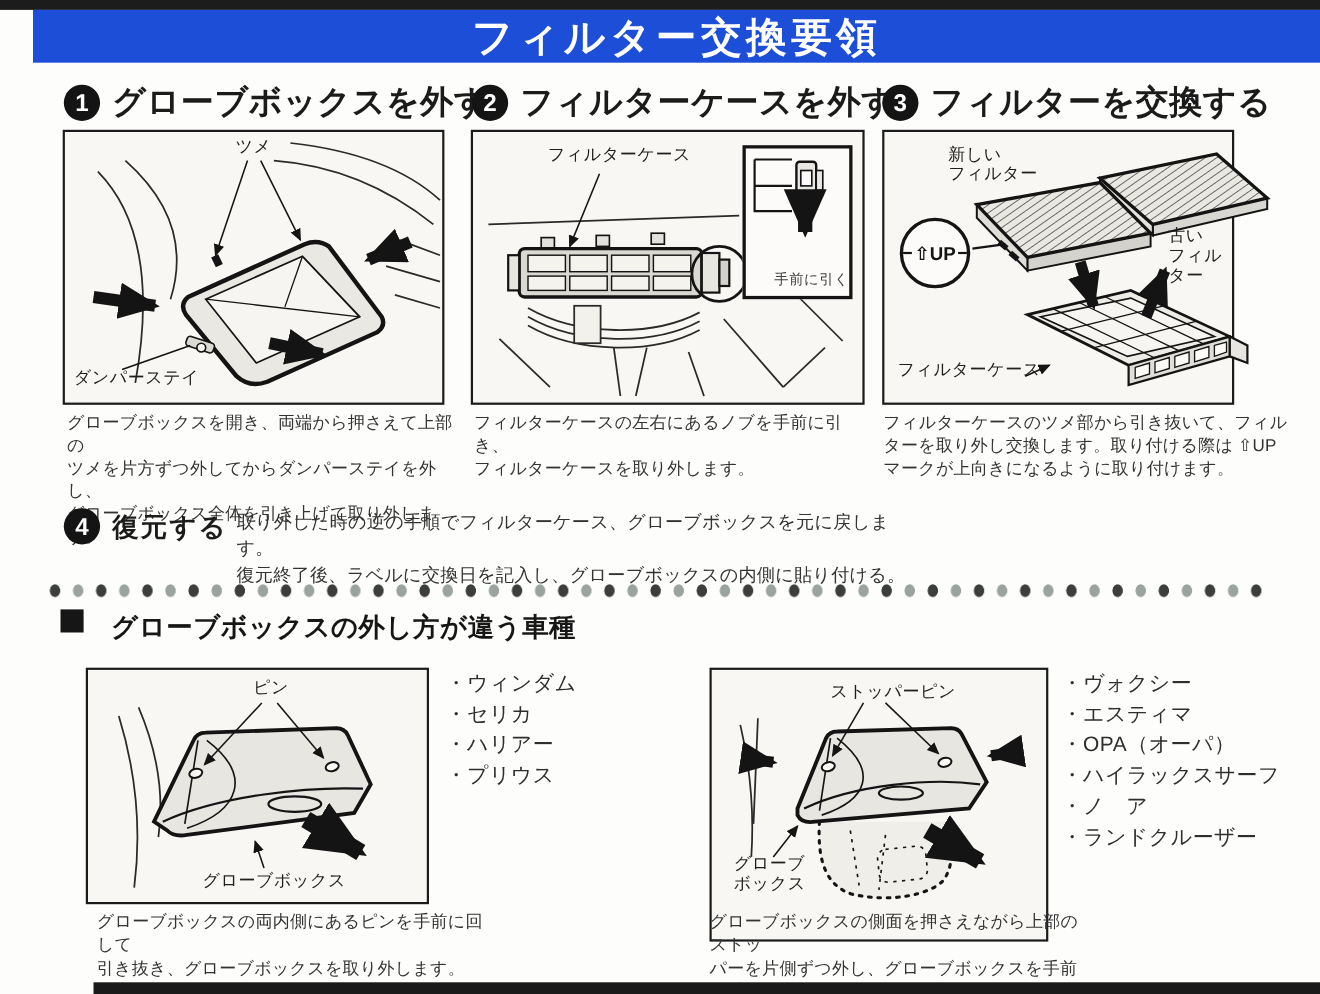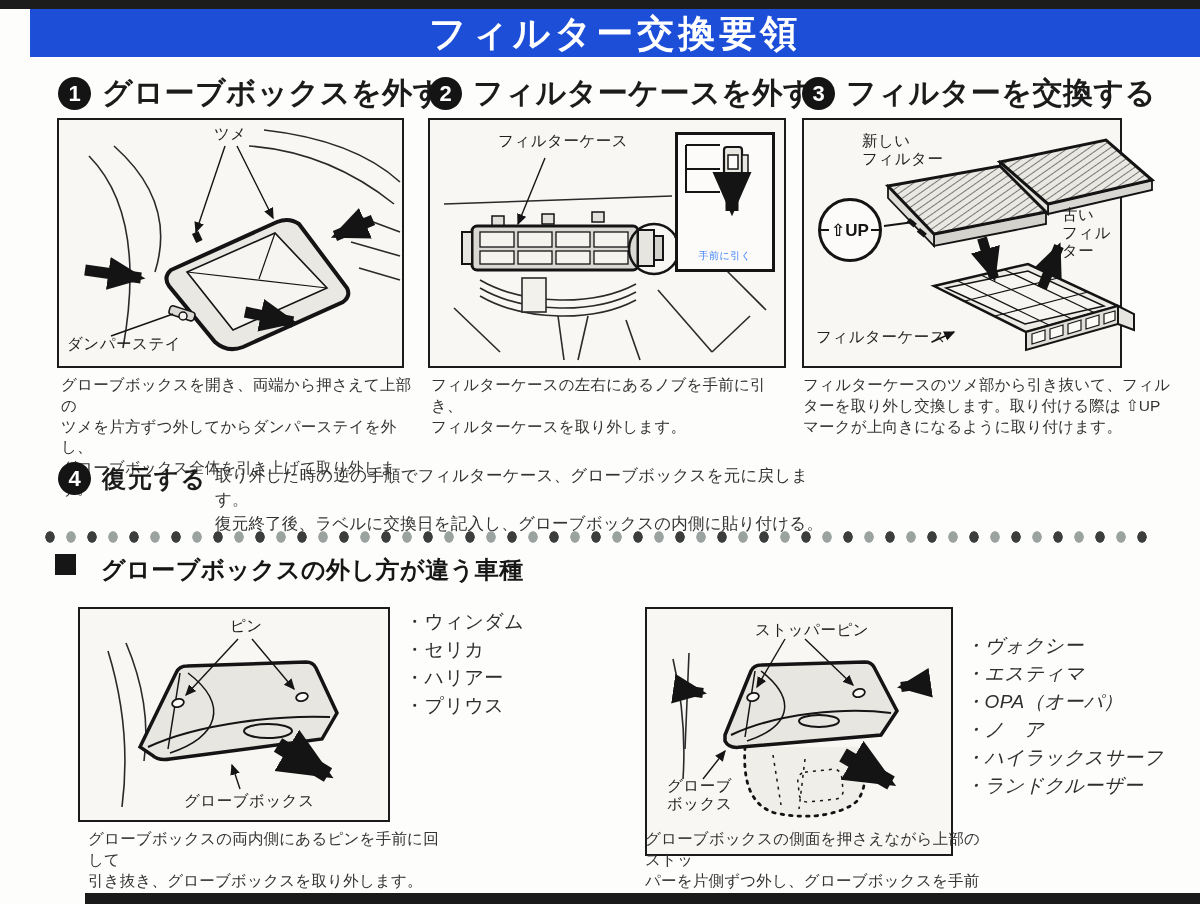--- a/index.html
+++ b/index.html
@@ -44,21 +44,21 @@
   .up-circle{
     position:absolute;width:64px;height:64px;border:3px solid #141414;border-radius:50%;
     background:#fcfbf9;display:flex;flex-direction:row;align-items:center;justify-content:center;
     gap:2px;box-sizing:border-box;
   }
   .up-circle .bar{width:44px;height:2px;background:#141414;}
   .up-circle .txt{font-size:17px;font-weight:bold;color:#141414;line-height:1;}
   .inset{
     position:absolute;border:3px solid #141414;background:#fcfbf9;box-sizing:border-box;
   }
-  .inset-label{position:absolute;left:0;right:0;bottom:6px;text-align:center;font-size:10px;color:#3b82f6;letter-spacing:0.5px;}
+  .inset-label{position:absolute;left:0;right:0;bottom:6px;text-align:right;font-size:13px;color:#404040;letter-spacing:0.5px;}
   .dot-divider{
     position:absolute;height:12px;
     background-image:
       radial-gradient(ellipse 4.6px 5.6px at 6px 6px,#3b3e3d 4.4px,transparent 5px),
       radial-gradient(ellipse 4.6px 5.6px at 6px 6px,#9ba3a1 4.4px,transparent 5px);
     background-size:42px 12px,42px 12px;
     background-position:0 0,21px 0;
     background-repeat:repeat-x,repeat-x;
   }
   .section-heading{position:absolute;display:flex;gap:25px;}
@@ -340,27 +340,27 @@
       <line x1="138" y1="30" x2="110" y2="78" stroke="#141414" stroke-width="1.4" marker-end="url(#ah5)"></line>
       <line x1="158" y1="30" x2="206" y2="76" stroke="#141414" stroke-width="1.4" marker-end="url(#ah5)"></line>
       <line x1="56" y1="170" x2="78" y2="142" stroke="#141414" stroke-width="1.4" marker-end="url(#ah5)"></line>
       <line x1="196" y1="146" x2="244" y2="174" stroke="#141414" stroke-width="15" marker-end="url(#ba5)"></line>
     </svg>
     <div class="dlabel" style="left:108px;top:12px;">ストッパーピン</div>
     <div class="dlabel" style="left:20px;top:168px;">グローブ
 ボックス</div>
   </div>
 
-  <div class="models" style="left:965px;top:632px;font-style:italic;">
+  <div class="models" style="left:965px;top:608px;">
 
   <div class="model-item">・ヴォクシー</div>
       <div class="model-item">・エスティマ</div>
       <div class="model-item">・OPA（オーパ）</div>
+      <div class="model-item">・ハイラックスサーフ</div>
       <div class="model-item">・ノ　ア</div>
-      <div class="model-item">・ハイラックスサーフ</div>
       <div class="model-item">・ランドクルーザー</div>
     </div>
 
   <div class="caption" style="left:88px;top:829px;width:360px;">グローブボックスの両内側にあるピンを手前に回して
 引き抜き、グローブボックスを取り外します。</div>
   <div class="caption" style="left:645px;top:829px;width:348px;">グローブボックスの側面を押さえながら上部のストッ
 パーを片側ずつ外し、グローブボックスを手前に引い
 て外します。。</div>
 
   <div class="bottom-bar"></div>

